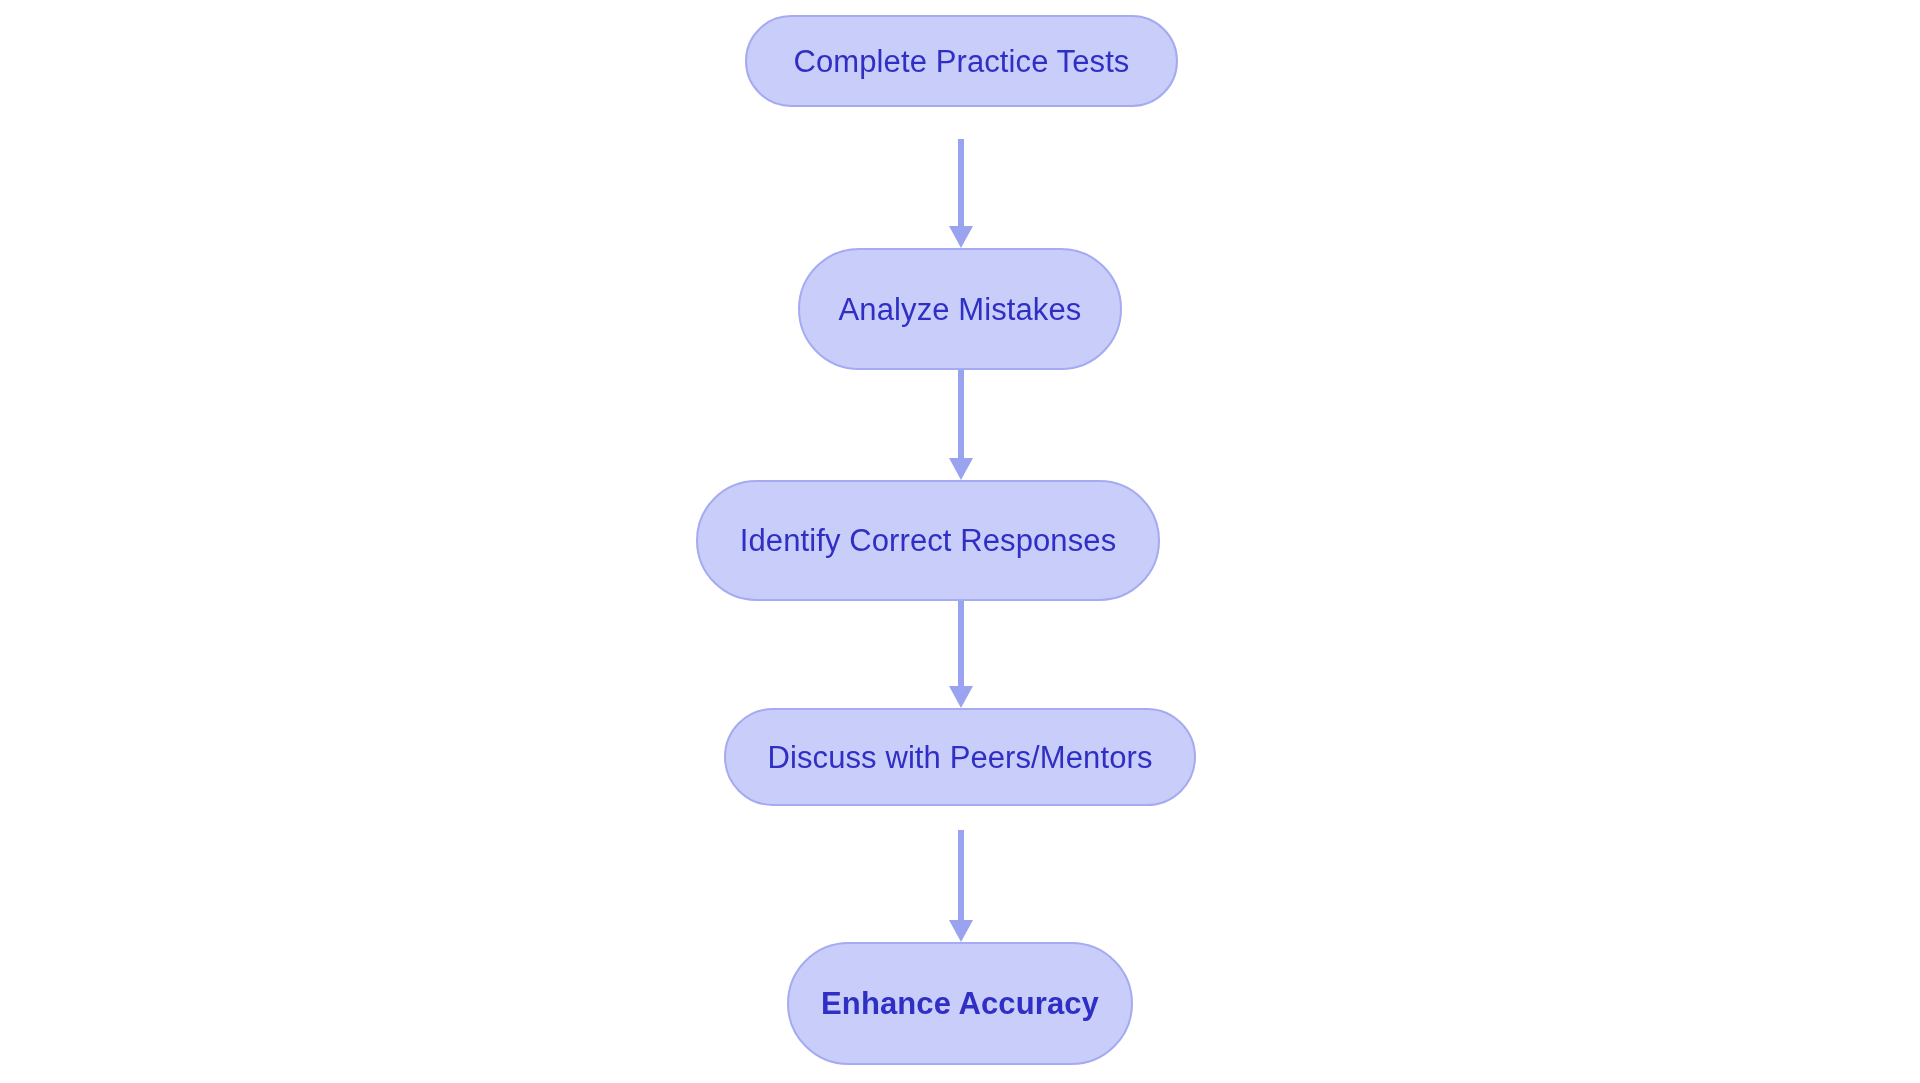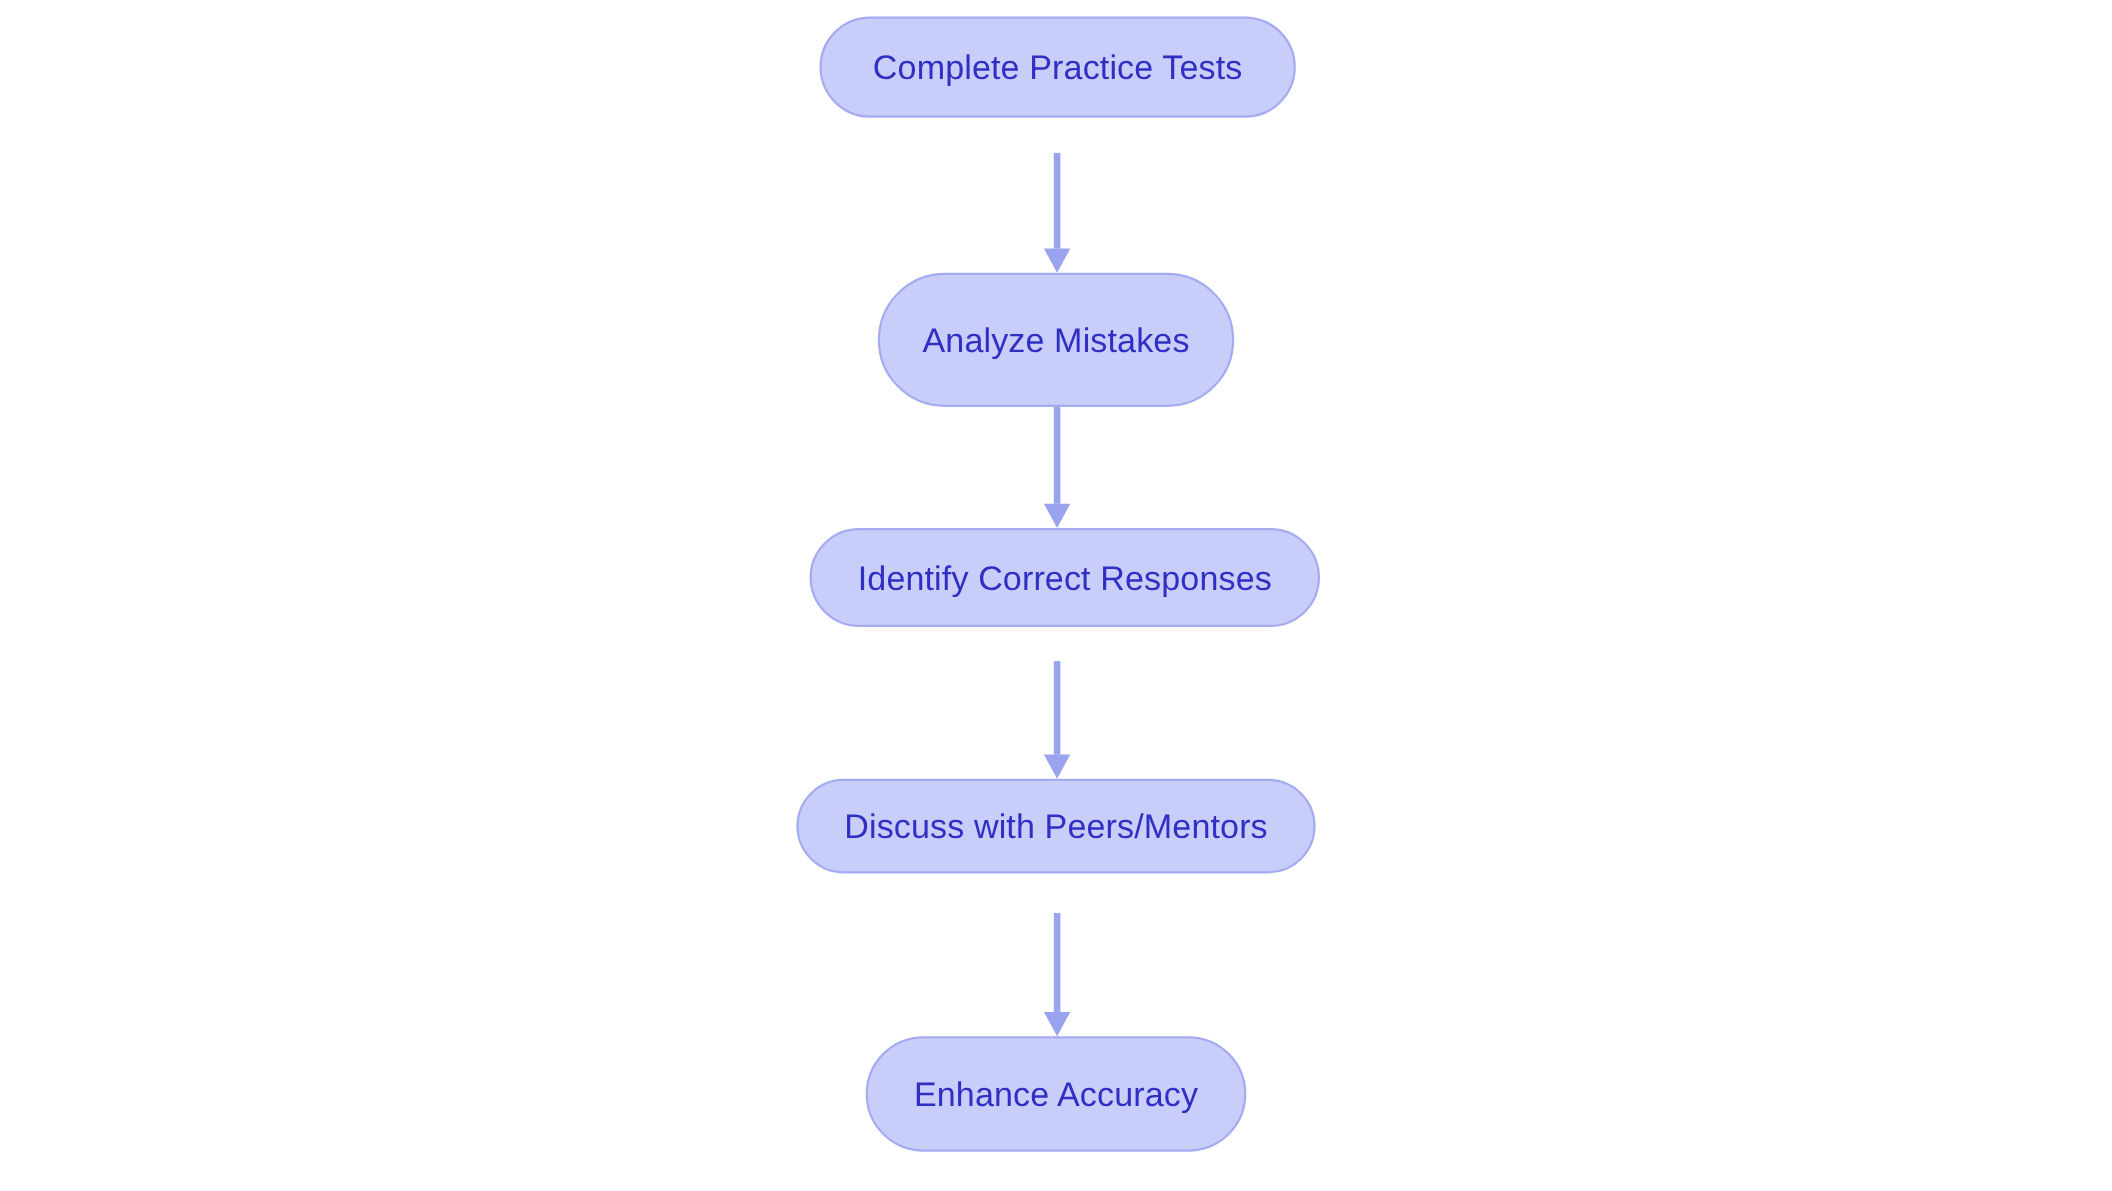--- a/index.html
+++ b/index.html
@@ -40,23 +40,23 @@
   .flow-node .node-label {
     color: #2f2fc4;
     font-size: 31px;
     line-height: 1;
     pointer-events: none;
   }
 
   
   #node-0 { left: 745px;  top: 15px;   width: 433px; height: 92px; }
   #node-1 { left: 798px;  top: 248px;  width: 324px; height: 122px; }
-  #node-2 { left: 736px;  top: 480px;  width: 464px; height: 90px; }
-  #node-3 { left: 724px;  top: 708px;  width: 472px; height: 86px; }
-  #node-4 { left: 787px;  top: 942px;  width: 346px; height: 105px; }
+  #node-2 { left: 696px;  top: 480px;  width: 464px; height: 121px; }
+  #node-3 { left: 724px;  top: 708px;  width: 472px; height: 98px; }
+  #node-4 { left: 787px;  top: 942px;  width: 346px; height: 123px; font-weight: bold; }
 
   
   .flow-edge {
     position: absolute;
     width: 24px;
     margin-left: -12px;
   }
   .flow-edge .edge-line {
     position: absolute;
     left: 50%;

